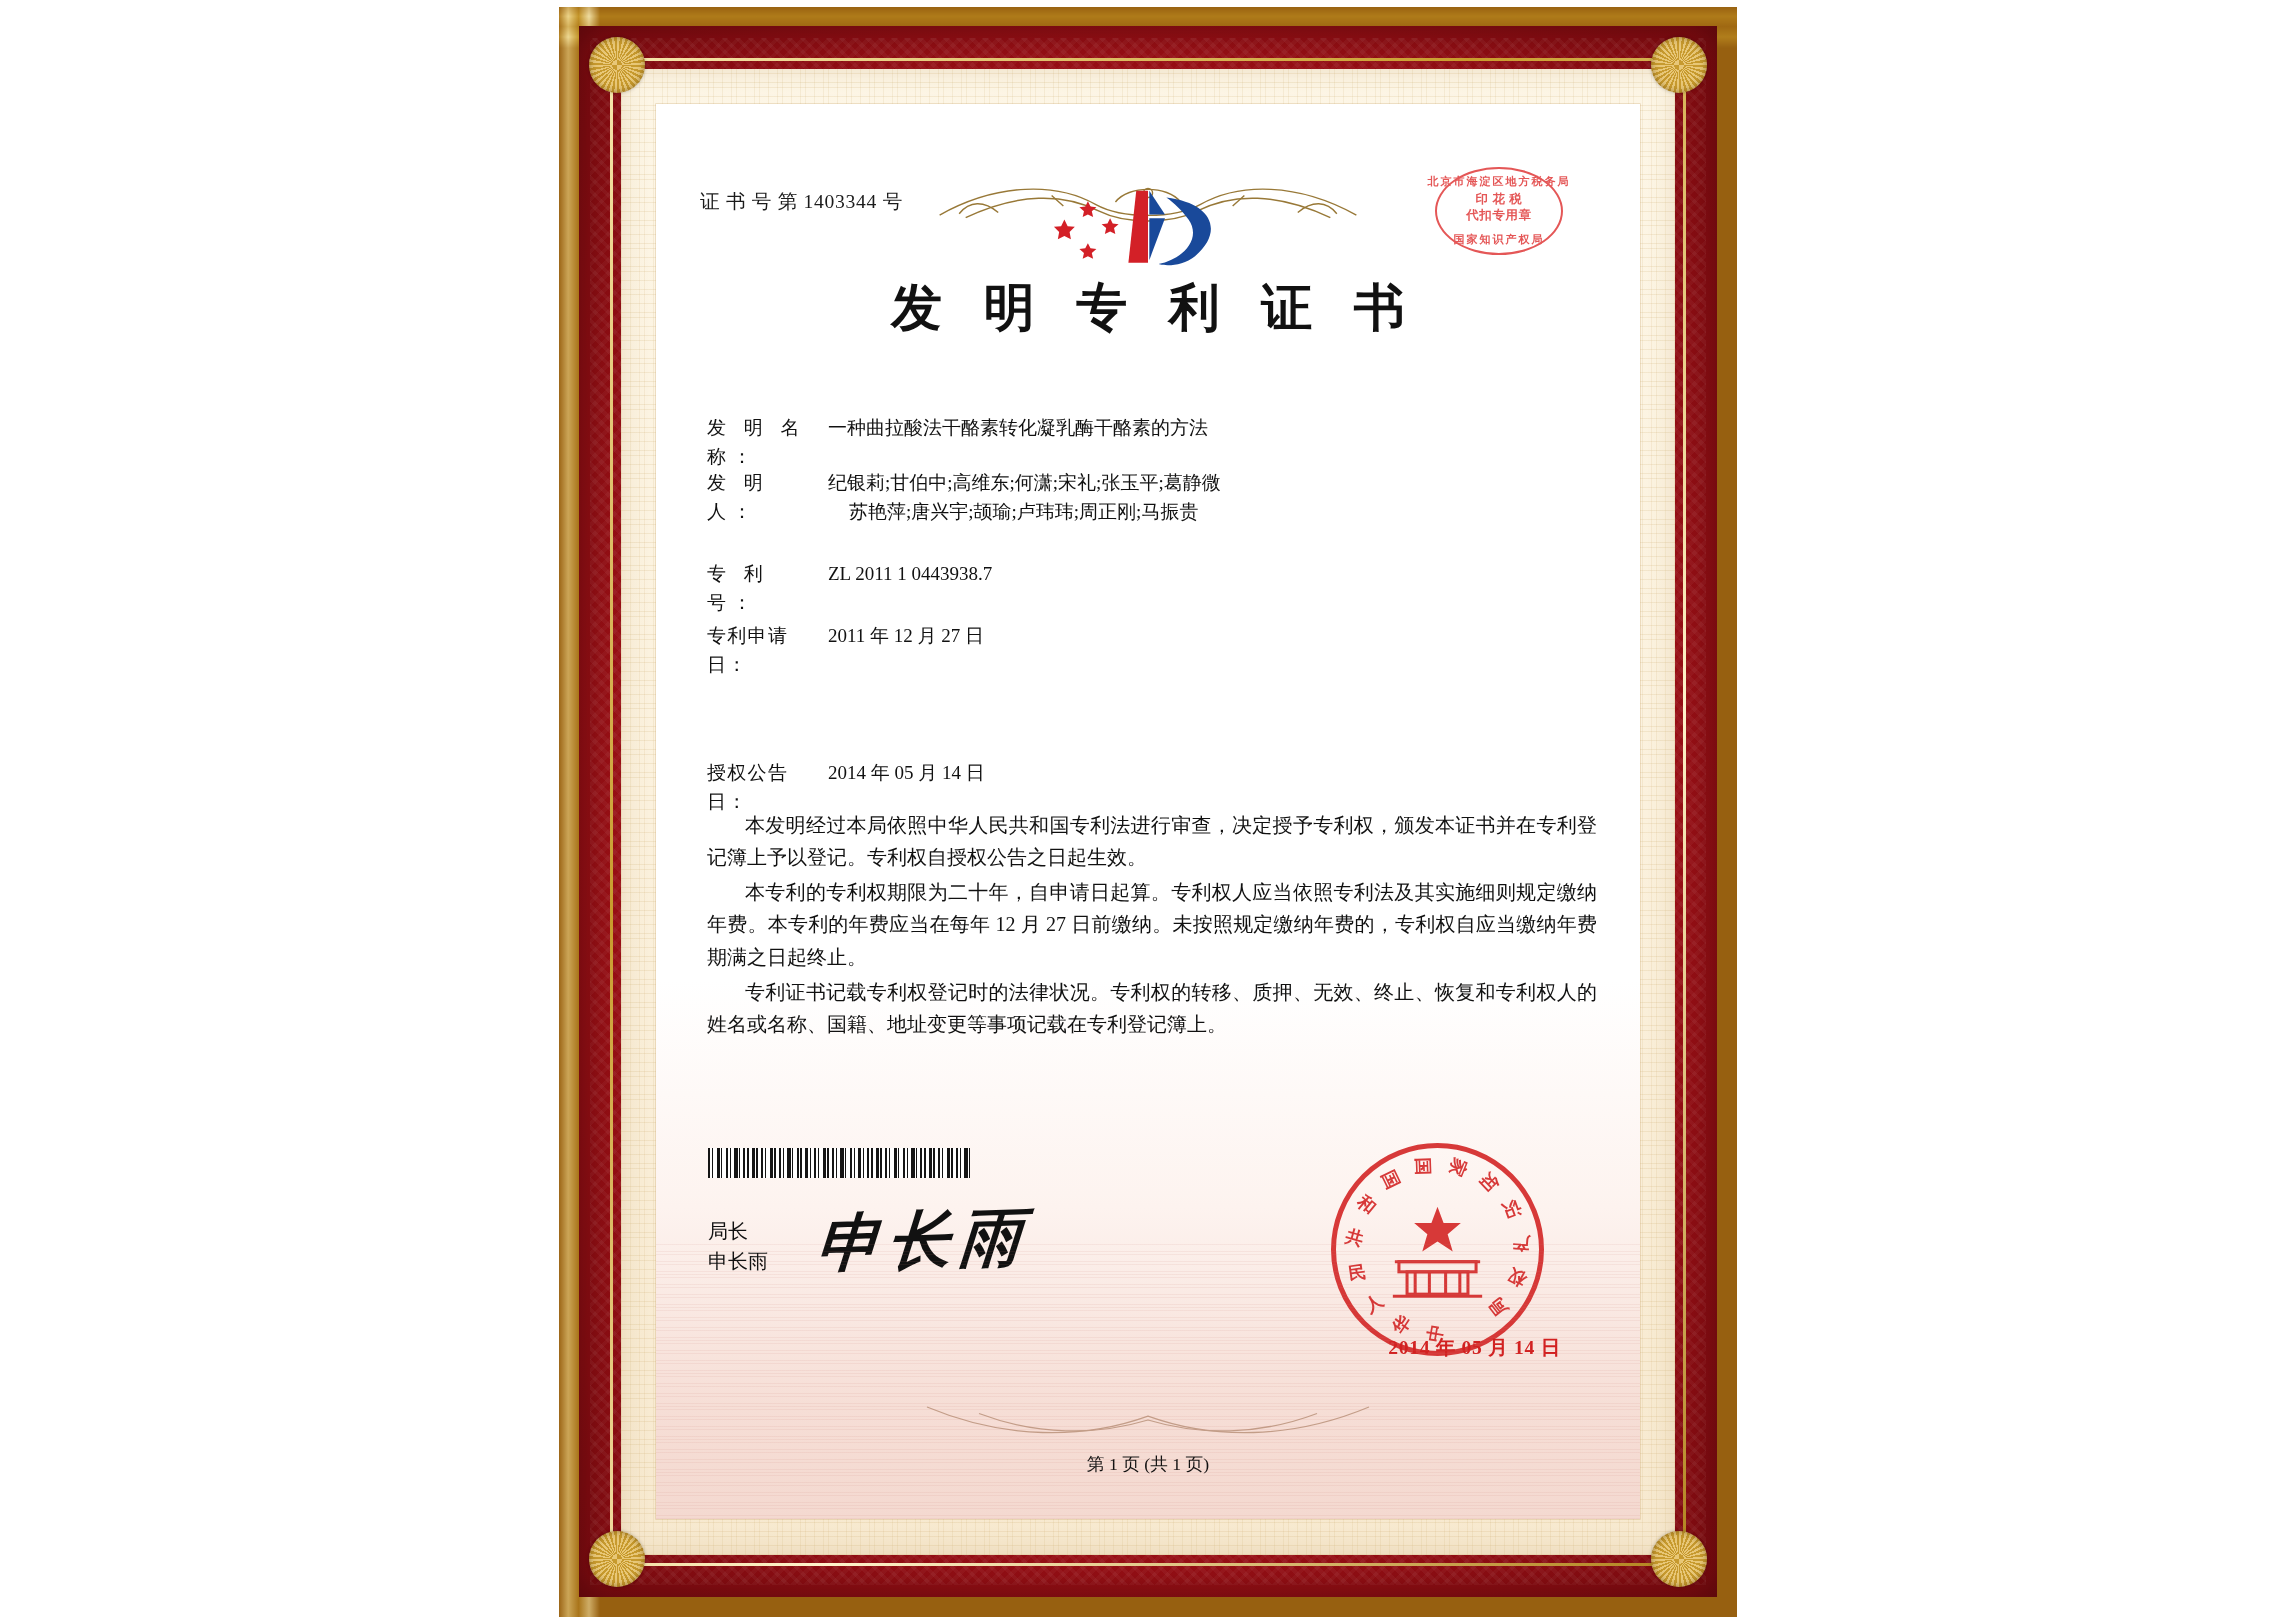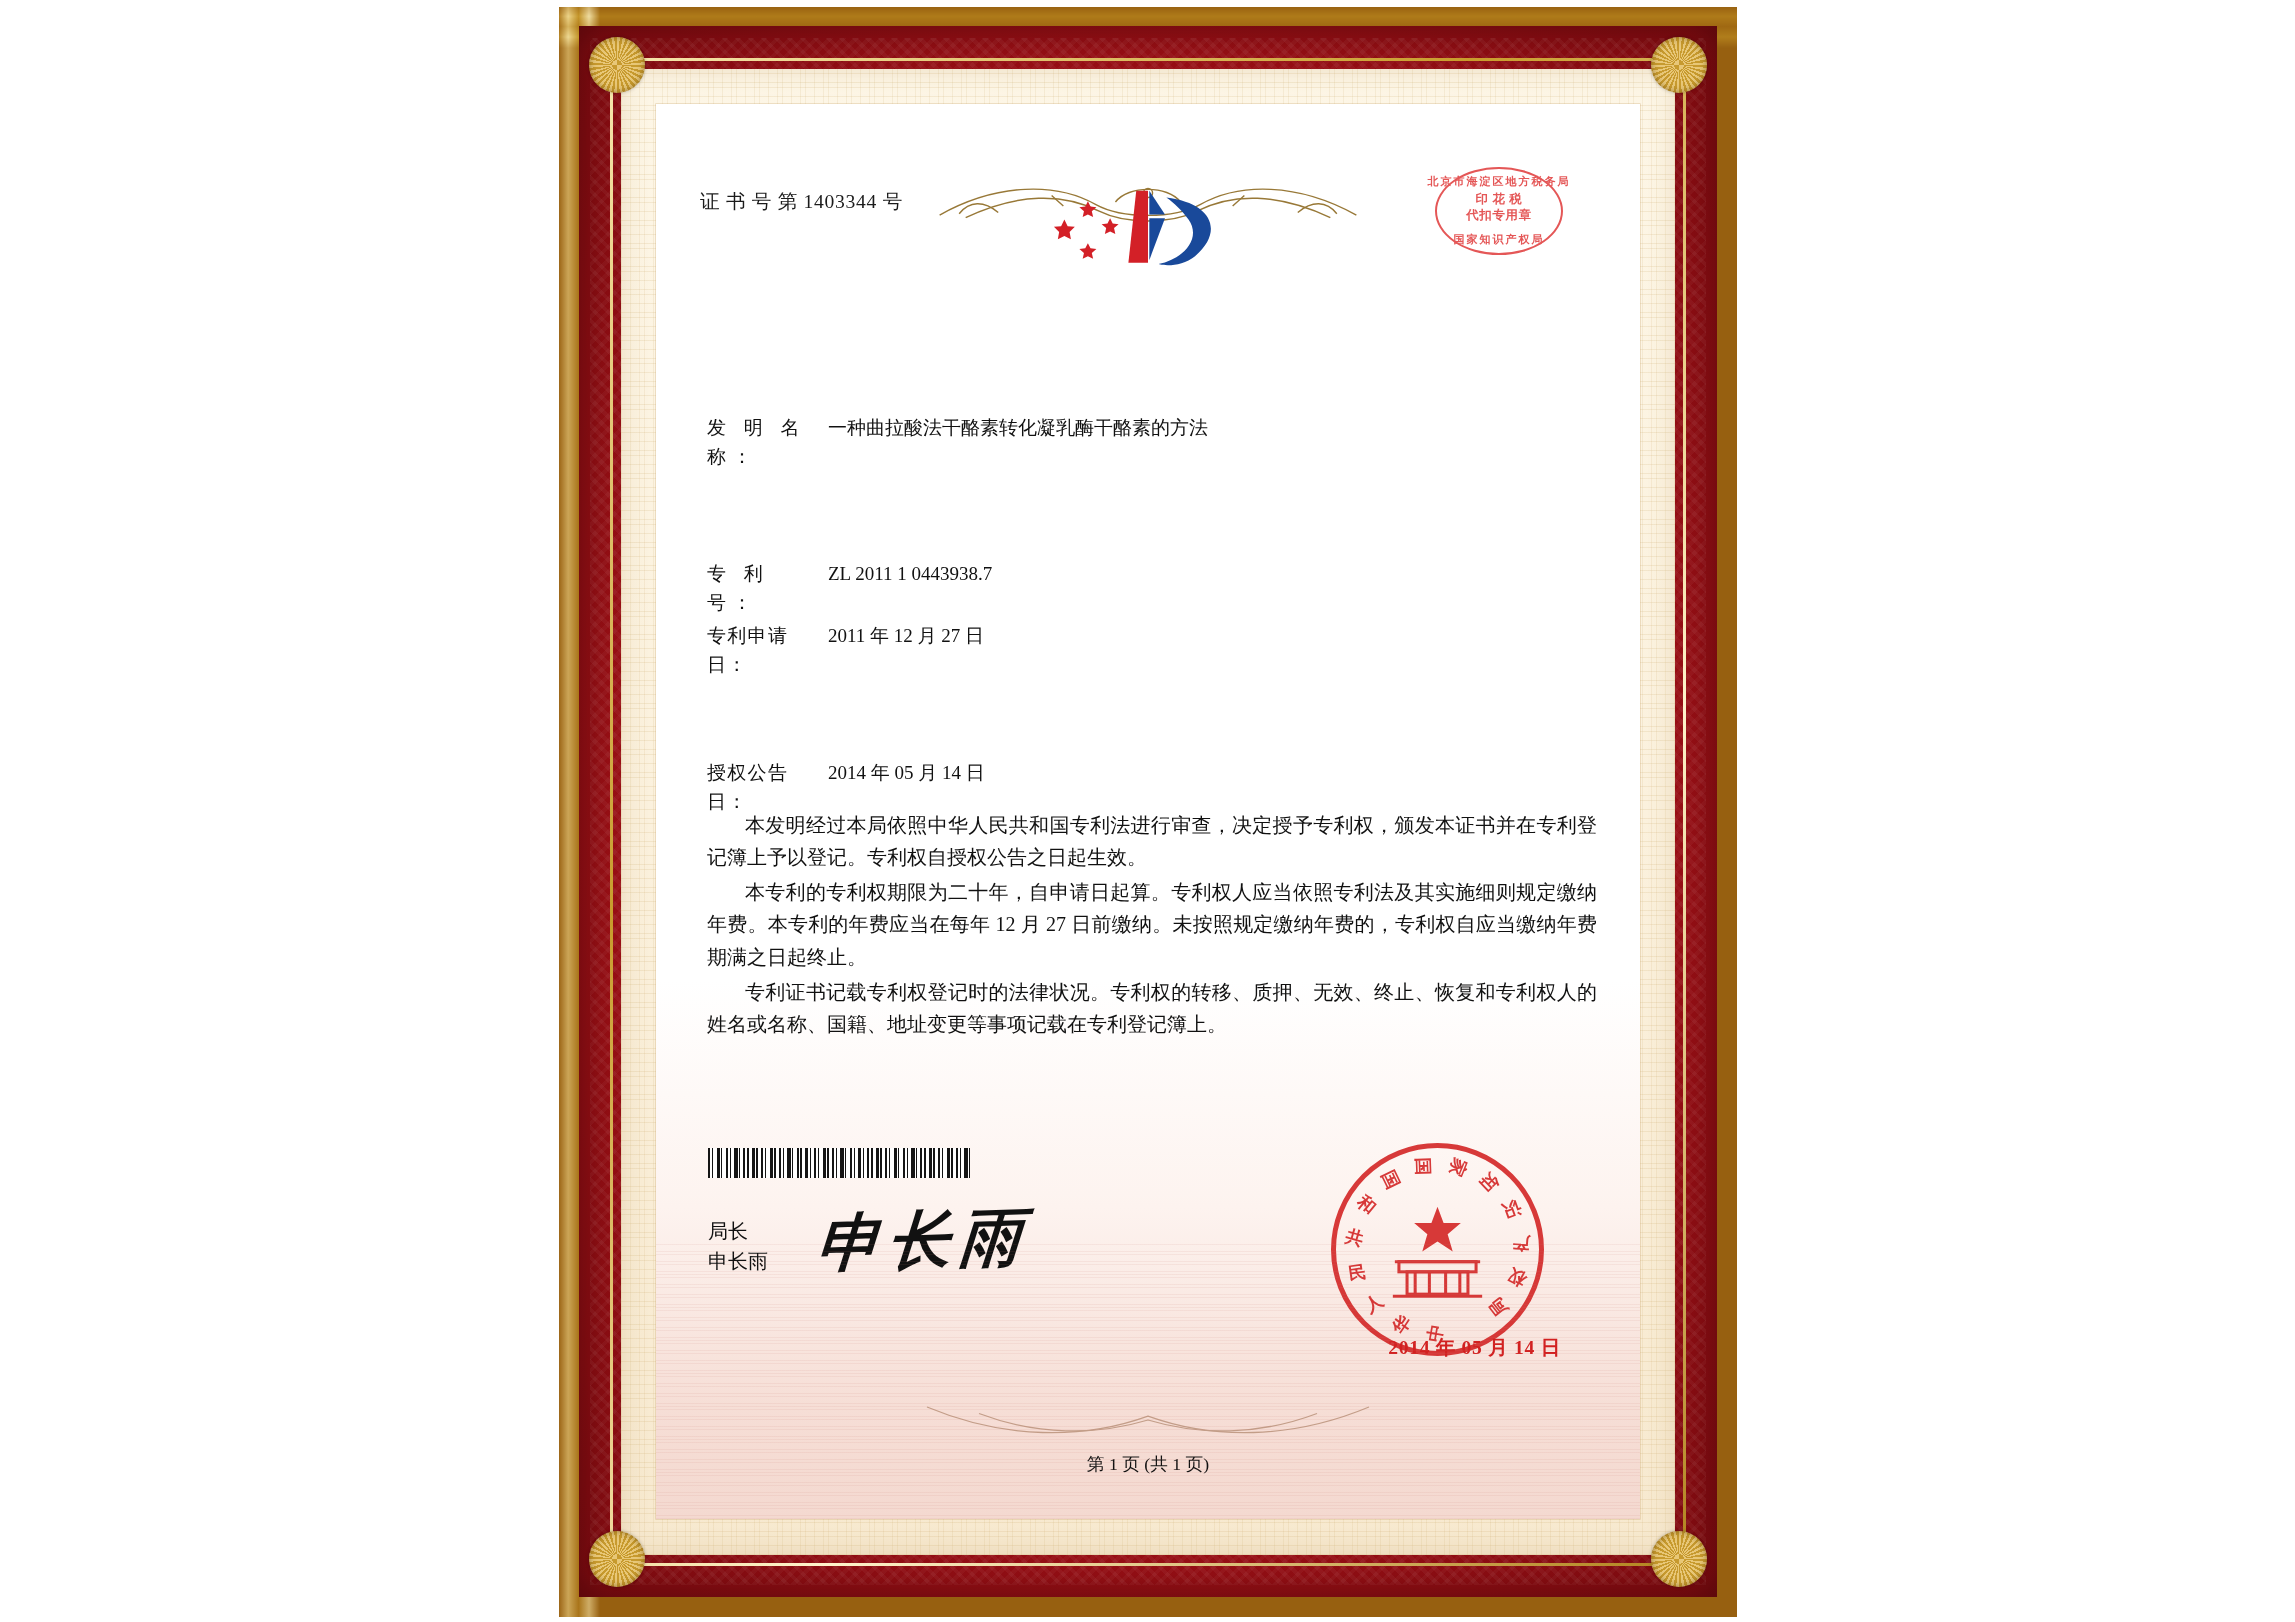--- a/index.html
+++ b/index.html
@@ -397,32 +397,36 @@
             <polygon points="58,28 62,36 71,37 64,43 66,52 58,48 50,52 52,43 45,37 54,36" fill="#d32027"></polygon>
             <polygon points="58,92 62,100 71,101 64,107 66,116 58,112 50,116 52,107 45,101 54,100" fill="#d32027"></polygon>
             <polygon points="92,54 96,62 105,63 98,69 100,78 92,74 84,78 86,69 79,63 88,62" fill="#d32027"></polygon>
             <polygon points="132,12 150,12 150,122 120,122" fill="#d32027"></polygon>
             <polygon points="152,12 176,48 152,48" fill="#19499a"></polygon>
             <polygon points="152,54 176,54 152,118" fill="#19499a"></polygon>
             <path d="M178,22 C246,30 268,72 222,112 C204,126 180,128 166,124 C206,116 232,84 212,56 C202,42 190,30 178,22 Z" fill="#19499a"></path>
           </g>
         </svg>
 
+        <div class="main-title">发 明 专 利 证 书</div>
 
         <div class="stamp-small">
           <div class="st-arc-top">北京市海淀区地方税务局</div>
           <div class="st-line st-l1">印 花 税</div>
           <div class="st-line st-l2">代扣专用章</div>
           <div class="st-arc-bottom">国家知识产权局</div>
         </div>
 
         <div class="field" id="f-name">
           <span class="label">发 明 名 称：</span><span class="value">一种曲拉酸法干酪素转化凝乳酶干酪素的方法</span>
         </div>
 
+        <div class="field" id="f-inv">
+          <span class="label">发 明 人：</span><span class="value"><span>纪银莉;甘伯中;高维东;何潇;宋礼;张玉平;葛静微</span><span class="line2">苏艳萍;唐兴宇;颉瑜;卢玮玮;周正刚;马振贵</span></span>
+        </div>
 
         <div class="field" id="f-patno">
           <span class="label">专 利 号：</span><span class="value">ZL 2011 1 0443938.7</span>
         </div>
 
         <div class="field" id="f-appdate">
           <span class="label tight">专利申请日：</span><span class="value">2011 年 12 月 27 日</span>
         </div>
 
 

